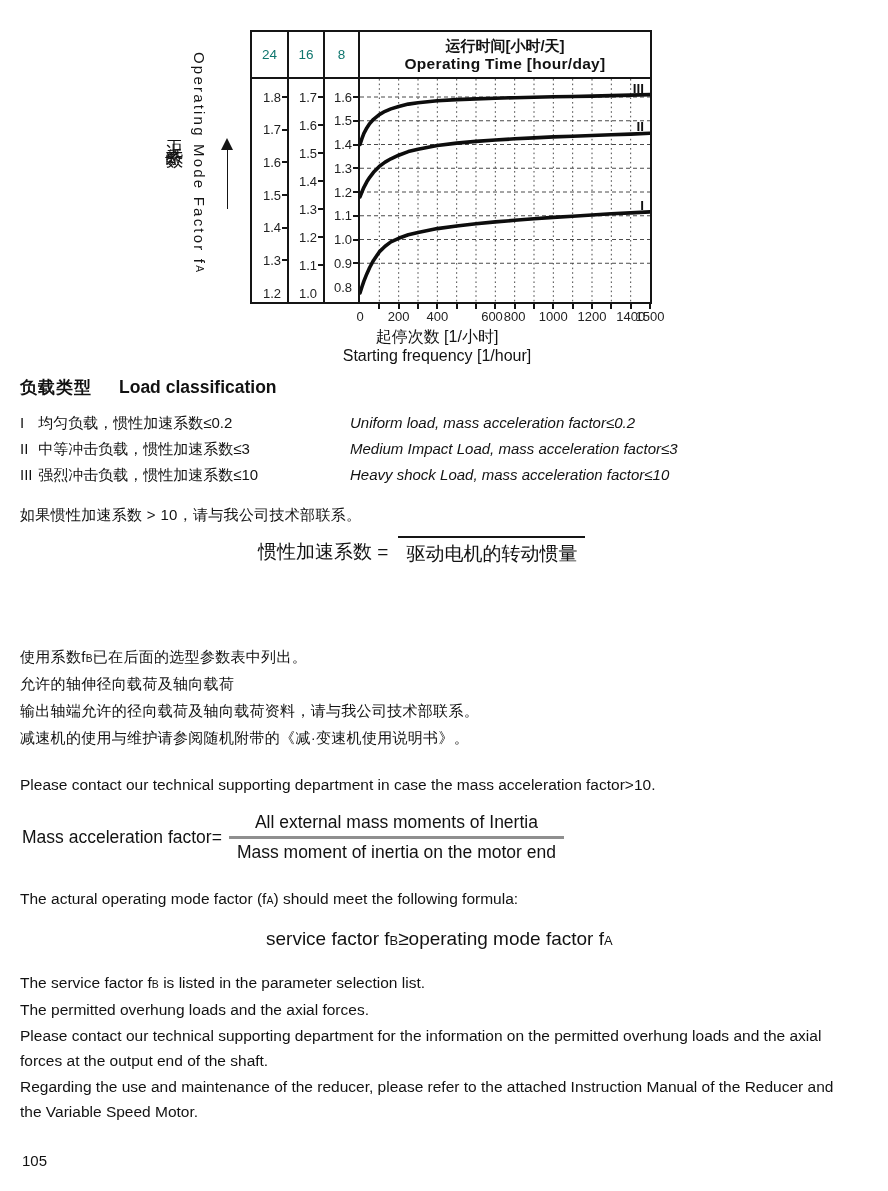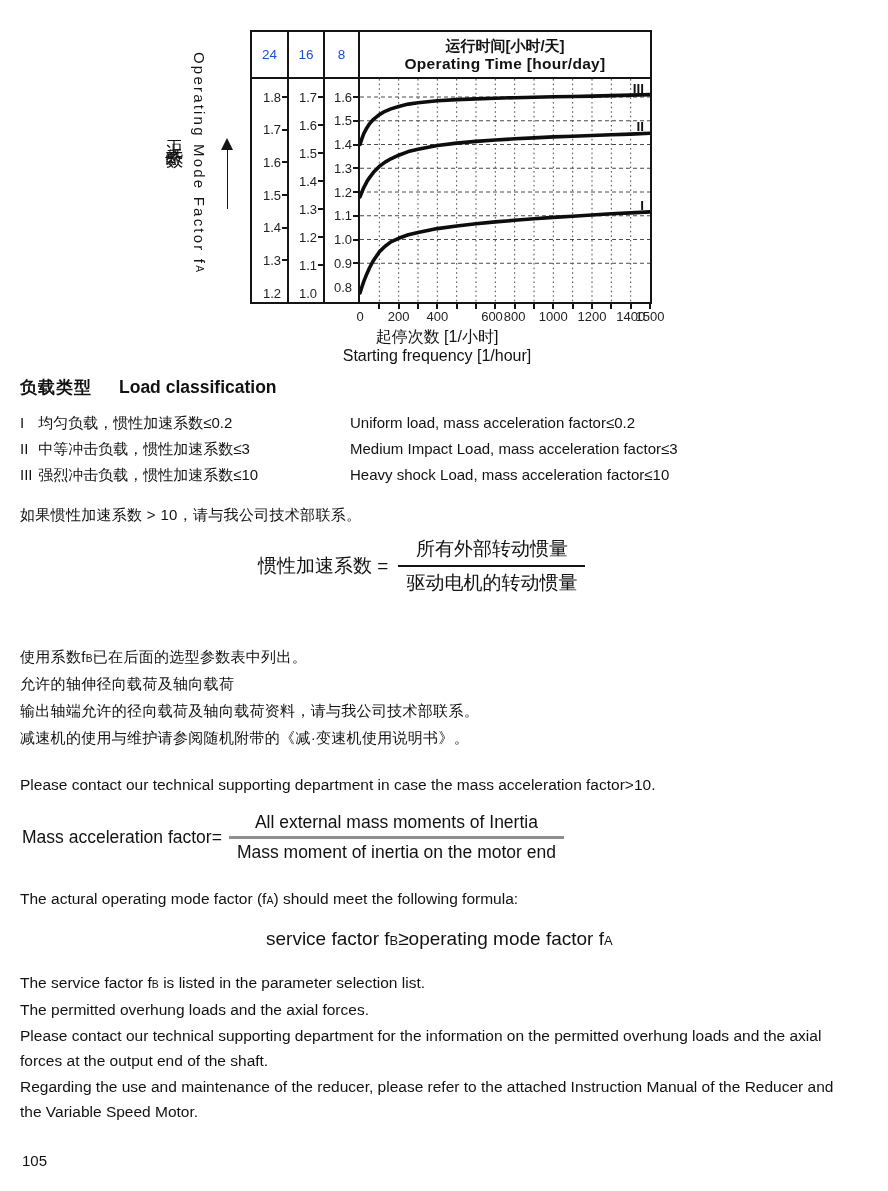--- a/index.html
+++ b/index.html
@@ -4,21 +4,21 @@
 <style>
   html,body{margin:0;padding:0;background:#ffffff;}
   .page{position:relative;width:888px;height:1191px;background:#fff;overflow:hidden;
         font-family:"Liberation Sans","DejaVu Sans",sans-serif;color:#121212;}
 
   
   .chart-box{position:absolute;left:250px;top:30px;width:402px;height:274px;
              border:2px solid #151515;box-sizing:border-box;background:#fff;}
   .chart-header{display:flex;height:47px;border-bottom:2px solid #151515;box-sizing:border-box;}
   .hcell{border-right:2px solid #151515;display:flex;align-items:center;justify-content:center;
-         font-size:13.5px;color:#1d4ed8;box-sizing:border-box;}
+         font-size:13.5px;color:#0f766e;box-sizing:border-box;}
   .hcell.c0{width:37px;}.hcell.c1{width:36px;}.hcell.c2{width:35px;}
   .htitle{flex:1;display:flex;flex-direction:column;align-items:center;justify-content:center;
           font-weight:bold;line-height:18px;}
   .htitle .cn{font-size:15px;}
   .htitle .en{font-size:15.5px;letter-spacing:.3px;}
   .chart-body{position:relative;display:flex;height:223px;}
   .scale-col{position:relative;border-right:2px solid #151515;box-sizing:border-box;}
   .scale-col.c0{width:37px;}.scale-col.c1{width:36px;}.scale-col.c2{width:35px;}
   .scale-label{position:absolute;right:6px;font-size:13px;color:#222;line-height:13px;}
   .scale-tick{position:absolute;right:0;width:5px;height:2px;background:#151515;}
@@ -44,21 +44,21 @@
                   border-bottom:12px solid #151515;}
   .up-arrow .shaft{position:absolute;left:5.7px;top:9px;width:1.8px;height:62px;background:#151515;}
 
   
   .sub{font-size:68%;}
   .sec-heading{position:absolute;left:20px;top:376px;display:flex;align-items:baseline;}
   .sec-heading .cn{font-size:17px;font-weight:bold;letter-spacing:1px;}
   .sec-heading .en{font-size:17.5px;font-weight:bold;margin-left:27px;}
   .load-row{position:absolute;left:20px;width:850px;font-size:15px;}
   .load-row .numeral{display:inline-block;min-width:14px;}
-  .load-row .en{position:absolute;left:330px;top:0;}
+  .load-row .en{position:absolute;left:330px;top:0;font-style:italic;}
   .cnline{position:absolute;left:20px;font-size:15px;letter-spacing:.3px;white-space:nowrap;}
   .enline{position:absolute;left:20px;font-size:15.5px;white-space:nowrap;}
 
   .cn-formula{position:absolute;left:258px;top:536px;display:flex;align-items:center;}
   .cn-formula .label{font-size:19px;margin-right:10px;}
   .frac{display:flex;flex-direction:column;align-items:center;}
   .frac .num{padding:0 8px 3px;}
   .frac .bar{height:2px;background:#151515;align-self:stretch;}
   .frac .den{padding:3px 8px 0;}
   .cn-formula .frac .num,.cn-formula .frac .den{font-size:19px;}
@@ -239,21 +239,20 @@
     <span class="numeral">III</span>
     <span>强烈冲击负载，惯性加速系数≤10</span>
     <span class="en">Heavy shock Load, mass acceleration factor≤10</span>
   </div>
 
   <div class="cnline" style="top:506px">如果惯性加速系数 &gt; 10，请与我公司技术部联系。</div>
 
   <div class="cn-formula">
     <span class="label">惯性加速系数 =</span>
     <span class="frac">
-      <span class="num">所有外部转动惯量</span>
       <span class="bar"></span>
       <span class="den">驱动电机的转动惯量</span>
     </span>
   </div>
 
 
   <div class="cnline" style="top:648px"><span>使用系数f</span><span class="sub">B</span><span>已在后面的选型参数表中列出。</span></div>
   <div class="cnline" style="top:675px">允许的轴伸径向载荷及轴向载荷</div>
   <div class="cnline" style="top:702px">输出轴端允许的径向载荷及轴向载荷资料，请与我公司技术部联系。</div>
   <div class="cnline" style="top:729px">减速机的使用与维护请参阅随机附带的《减·变速机使用说明书》。</div>

